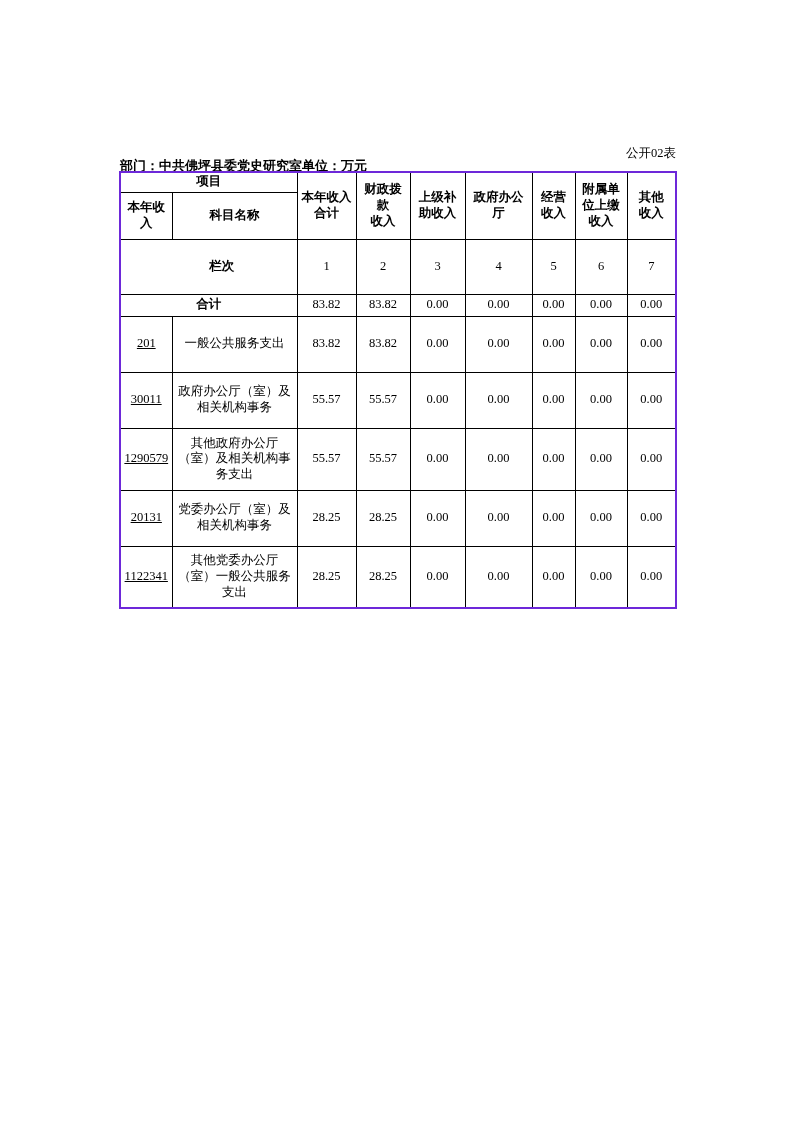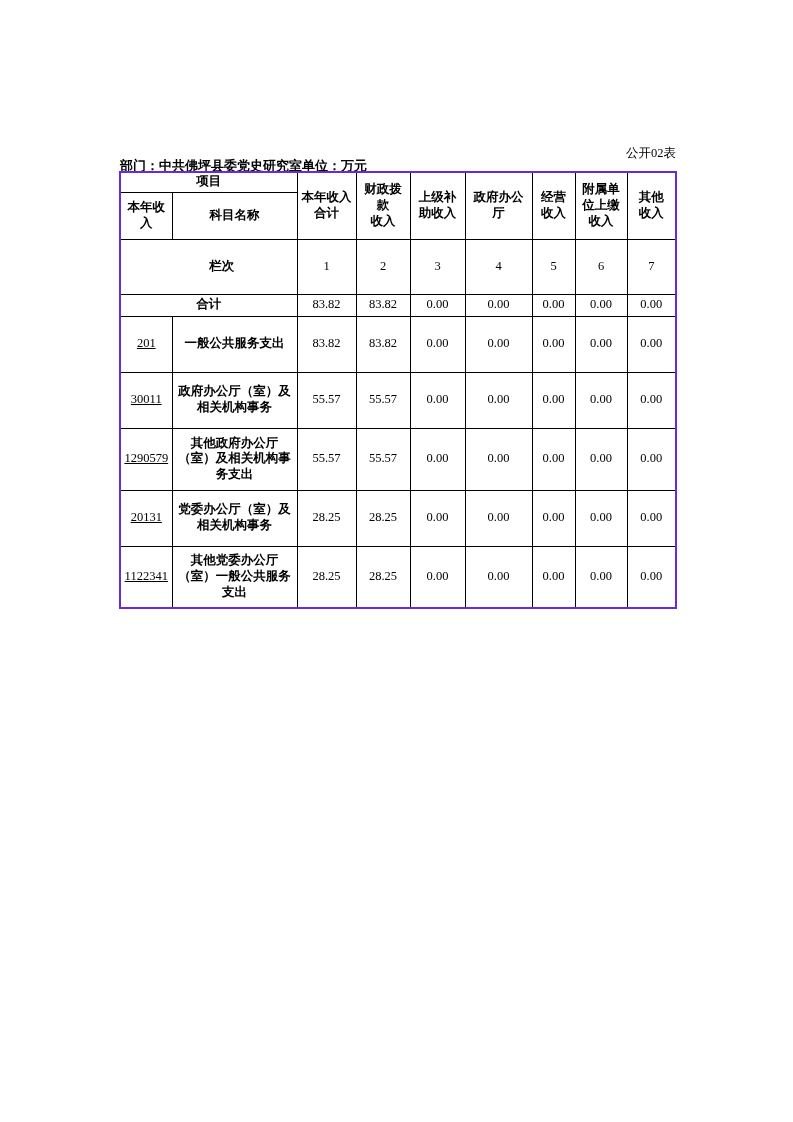--- a/index.html
+++ b/index.html
@@ -60,21 +60,21 @@
   td.hd { font-weight: bold; white-space: pre-line; }
   .r-project td { height: 20px; }
   .r-heads td { height: 47px; }
   .r-index td { height: 55px; }
   .r-index td.hd { font-weight: bold; padding-left: 28px; }
   .r-total td { height: 22px; border-top: 2px solid #000; }
   .r-total td.hd { font-weight: bold; }
   .rh-56 td { height: 56px; }
   .rh-62 td { height: 62px; }
   td.code-cell { text-align: left; padding-left: 2px; font-weight: normal; text-decoration: underline; }
-  td.name-cell { text-align: left; padding-left: 5px; padding-right: 3px; font-weight: bold; margin-left: 22px; }
+  td.name-cell { text-align: left; padding-left: 5px; padding-right: 3px; font-weight: normal; margin-left: 22px; }
   .note {
     position: absolute;
     top: 627px;
     left: 120px;
     font-size: 12.5px;
   }
 </style>
 </head>
 <body>
 

